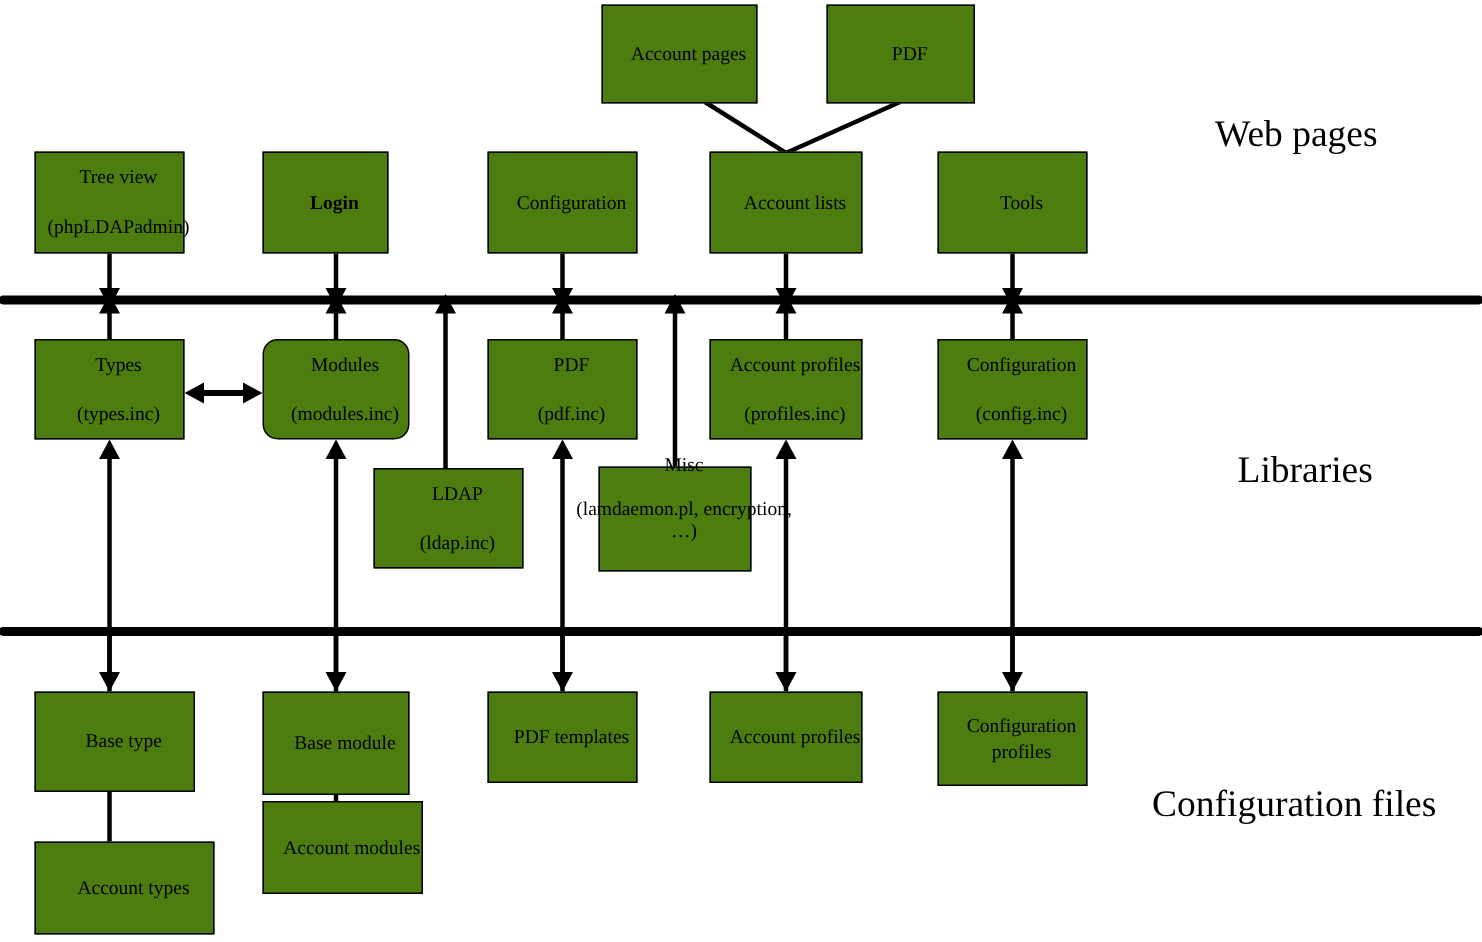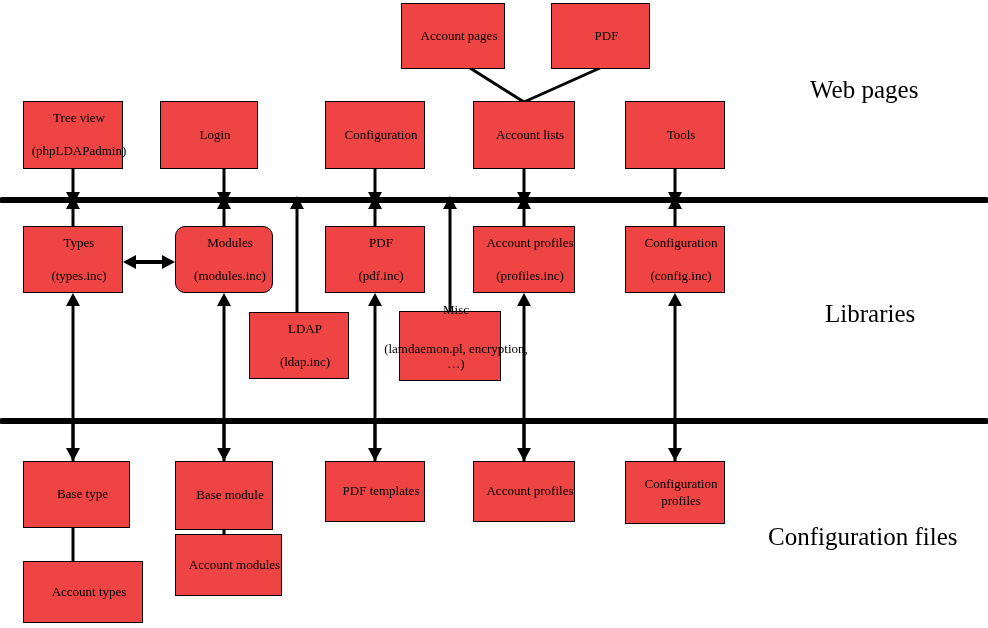--- a/index.html
+++ b/index.html
@@ -12,21 +12,21 @@
     position: relative;
     width: 988px;
     height: 628px;
     background: #ffffff;
     overflow: hidden;
     font-family: "Liberation Serif", "DejaVu Serif", serif;
   }
   .node {
     position: absolute;
     border: 1px solid #000000;
-    background: #ef4444;
+    background: #4d7c0f;
     box-sizing: border-box;
     display: flex;
     flex-direction: column;
     align-items: center;
     justify-content: center;
     color: #000000;
     font-family: "Liberation Serif", "DejaVu Serif", serif;
     font-size: 13px;
     line-height: 1.15;
     text-align: center;
@@ -36,21 +36,21 @@
   .node .line1 { display: block; white-space: nowrap; }
   .node .line2 { display: block; white-space: nowrap; }
   .node.two-line .line1 { margin-bottom: 18px; }
   .node.stacked .line1 { margin-bottom: 2px; }
   .node.overflow-title {
     justify-content: flex-start;
     padding-top: 0;
   }
   .node.overflow-title .line1 {
     margin-top: -9px;
-    margin-bottom: 24px;
+    margin-bottom: 14px;
   }
   .zone-label {
     position: absolute;
     color: #000000;
     font-family: "Liberation Serif", "DejaVu Serif", serif;
     font-size: 25px;
     white-space: nowrap;
     z-index: 2;
   }
   #edges {
@@ -186,21 +186,21 @@
       <div class="node" style="left: 401px; top: 3px; width: 104px; height: 66px;">
         <span class="line1">Account pages</span>
       </div>
       <div class="node" style="left: 551px; top: 3px; width: 99px; height: 66px;">
         <span class="line1">PDF</span>
       </div>
       <div class="node two-line" style="left: 23px; top: 101px; width: 100px; height: 68px;">
         <span class="line1">Tree view</span>
         <span class="line2">(phpLDAPadmin)</span>
       </div>
-      <div class="node" style="left: 160px; top: 101px; width: 98px; height: 68px;">
+      <div class="node" style="left: 175px; top: 101px; width: 84px; height: 68px; font-weight: bold;">
         <span class="line1">Login</span>
       </div>
       <div class="node" style="left: 325px; top: 101px; width: 100px; height: 68px;">
         <span class="line1">Configuration</span>
       </div>
       <div class="node" style="left: 473px; top: 101px; width: 102px; height: 68px; text-align: right;">
         <span class="line1">Account lists</span>
       </div>
       <div class="node" style="left: 625px; top: 101px; width: 100px; height: 68px;">
         <span class="line1">Tools</span>

